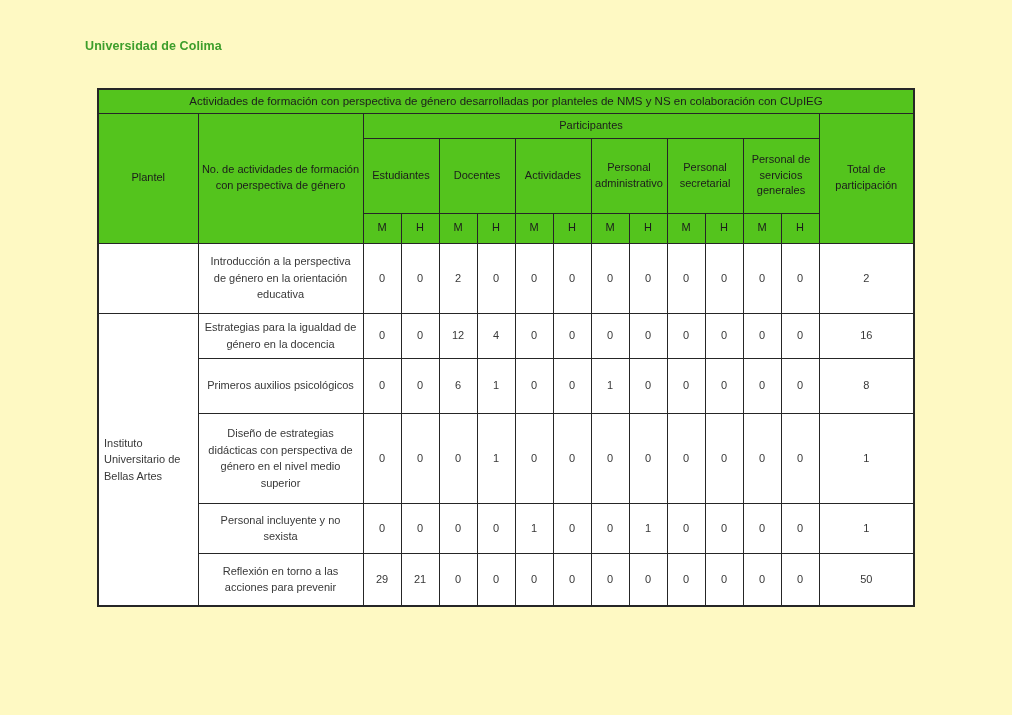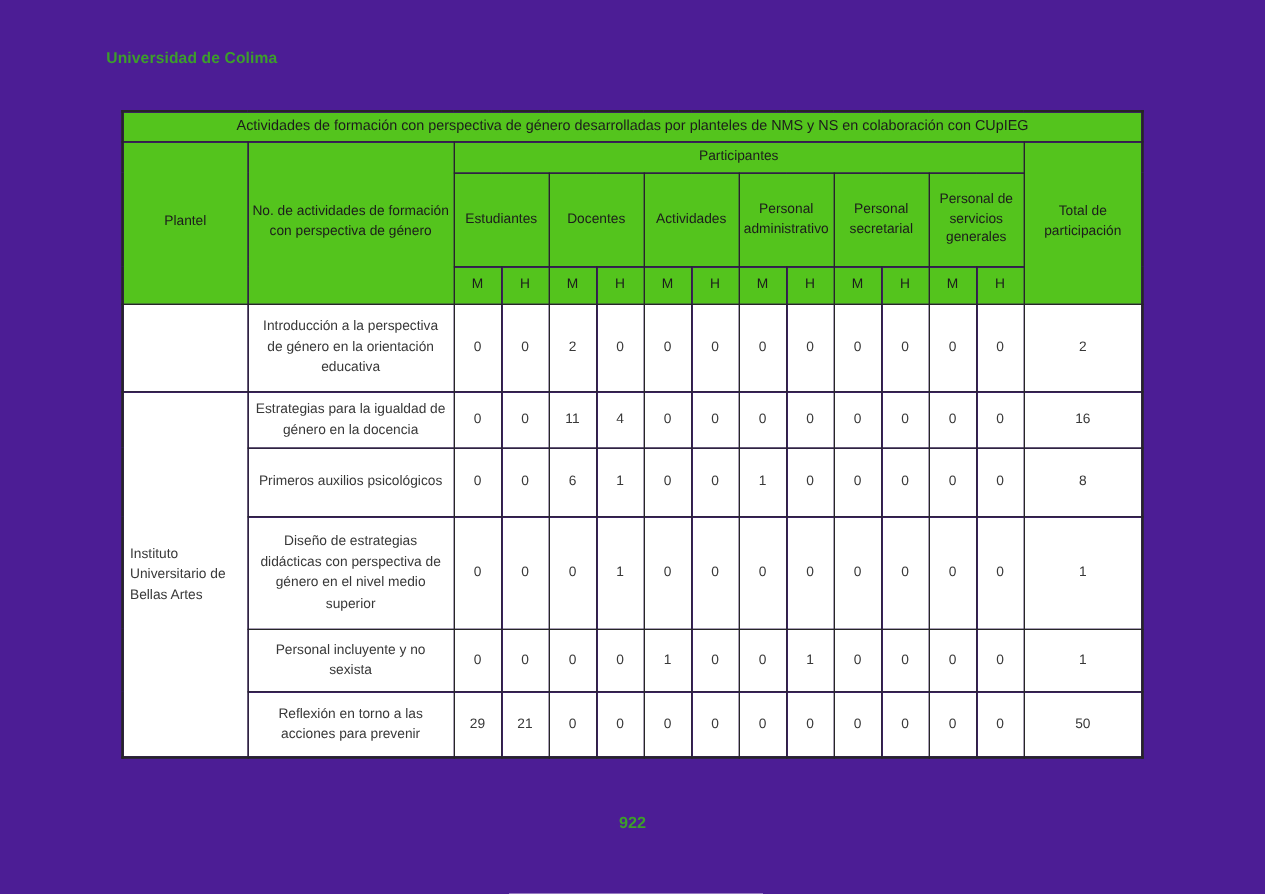--- a/index.html
+++ b/index.html
@@ -4,21 +4,21 @@
 <style>
   html, body {
     margin: 0;
     padding: 0;
     background: #ffffff;
   }
   .page {
     position: relative;
     width: 1012px;
     height: 715px;
-    background: #4c1d95;
+    background: #fef9c3;
     font-family: "Liberation Sans", sans-serif;
     overflow: hidden;
   }
   .doc-header {
     position: absolute;
     left: 85px;
     top: 39px;
     font-size: 12.5px;
     font-weight: bold;
     color: #3d9e2b;
@@ -162,21 +162,21 @@
           <td class="value-cell">0</td>
           <td class="value-cell">0</td>
           <td class="value-cell">0</td>
           <td class="total-cell">2</td>
         </tr>
         <tr>
           <td class="plantel-cell" rowspan="5">Instituto Universitario de Bellas Artes</td>
           <td class="activity-cell">Estrategias para la igualdad de género en la docencia</td>
           <td class="value-cell">0</td>
           <td class="value-cell">0</td>
-          <td class="value-cell">11</td>
+          <td class="value-cell">12</td>
           <td class="value-cell">4</td>
           <td class="value-cell">0</td>
           <td class="value-cell">0</td>
           <td class="value-cell">0</td>
           <td class="value-cell">0</td>
           <td class="value-cell">0</td>
           <td class="value-cell">0</td>
           <td class="value-cell">0</td>
           <td class="value-cell">0</td>
           <td class="total-cell">16</td>
@@ -241,15 +241,14 @@
           <td class="value-cell">0</td>
           <td class="value-cell">0</td>
           <td class="value-cell">0</td>
           <td class="value-cell">0</td>
           <td class="value-cell">0</td>
           <td class="total-cell">50</td>
         </tr>
       </tbody>
   </table>
 
-  <div class="page-number">922</div>
 
 </div>
 
 </body></html>

